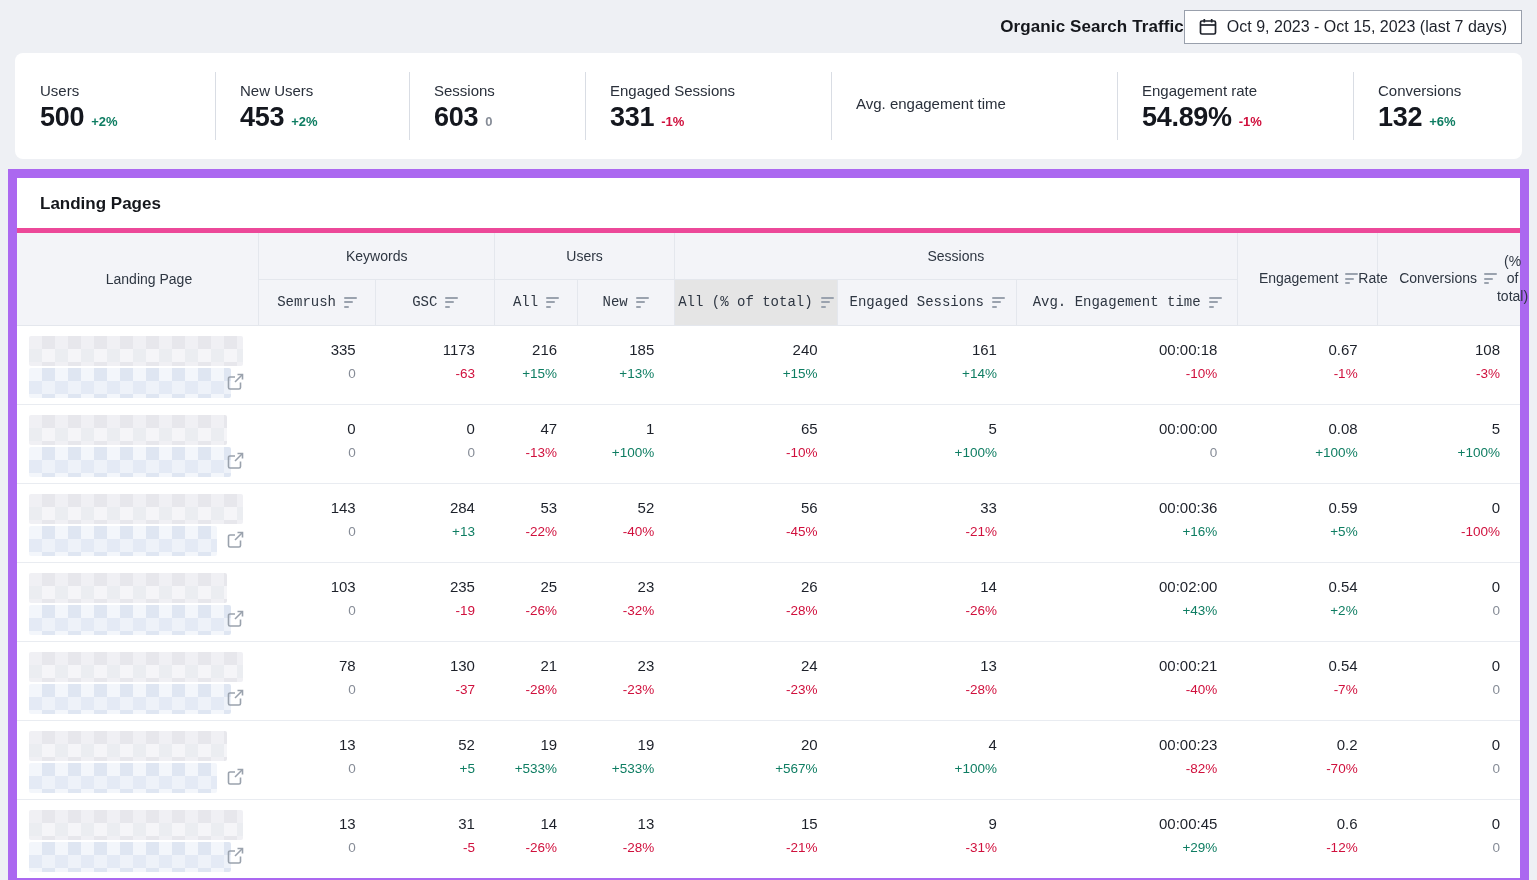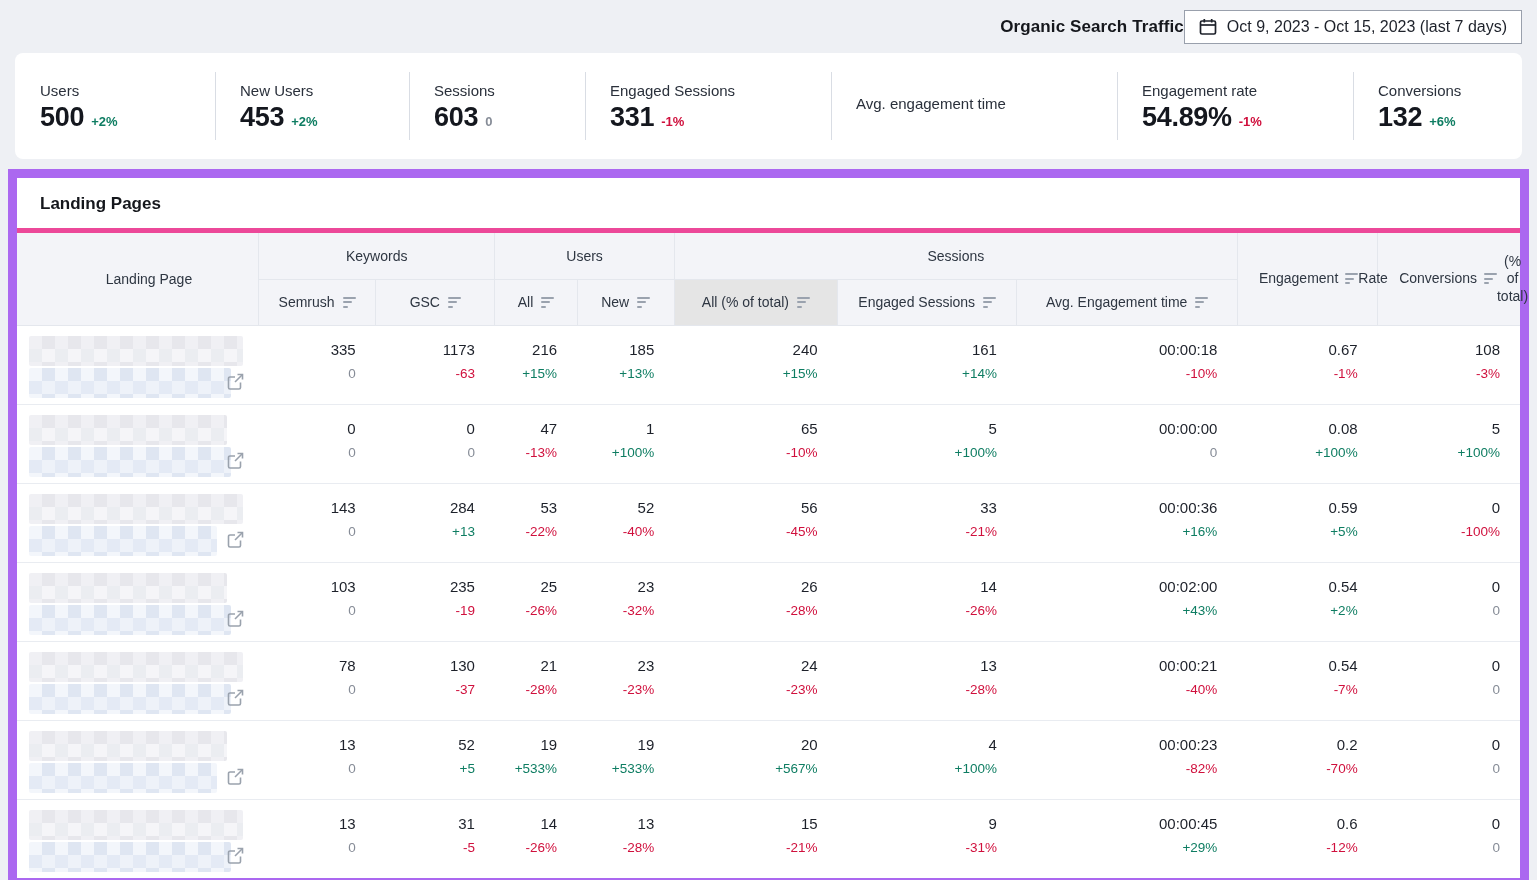--- a/index.html
+++ b/index.html
@@ -59,21 +59,21 @@
   col.c-eng{width:179px} col.c-time{width:220px} col.c-rate{width:140px} col.c-conv{width:142px}
 
   thead th {
     background:#f3f4f8; border:1px solid #e4e7ed; border-top:none;
     font-weight:400; font-size:14px; color:#2e3642; height:46px; vertical-align:middle;
   }
   thead th:first-child { border-left:none;text-align:center; }
   thead th:last-child  { border-right:none; }
   th.lp-head { text-align:left; padding-left:23px; }
   th.selected { background:#e5e5e5; }
-  .th-inner { display:flex; align-items:center; justify-content:center; gap:8px; }
+  .th-inner { display:flex; align-items:center; justify-content:center; gap:8px;font-family:Liberation Mono, monospace; }
   .twoline { display:flex; flex-direction:row; align-items:center; line-height:1.25; }
   .twoline .row1 { display:flex; align-items:center; gap:7px; margin-left:21px; }
 
   .sort { display:inline-block; width:13px; }
   .sort i { display:block; height:2px; background:#9aa2ae; margin:2.5px 0; border-radius:1px; }
   .sort i:nth-child(1){width:13px}.sort i:nth-child(2){width:9px}.sort i:nth-child(3){width:5px}
 
   tbody tr { height:79px; }
   tbody tr + tr td { border-top:1px solid #e9ecf1; }
   tbody td { vertical-align:top; text-align:right; padding:15px 20px 0 0; }

